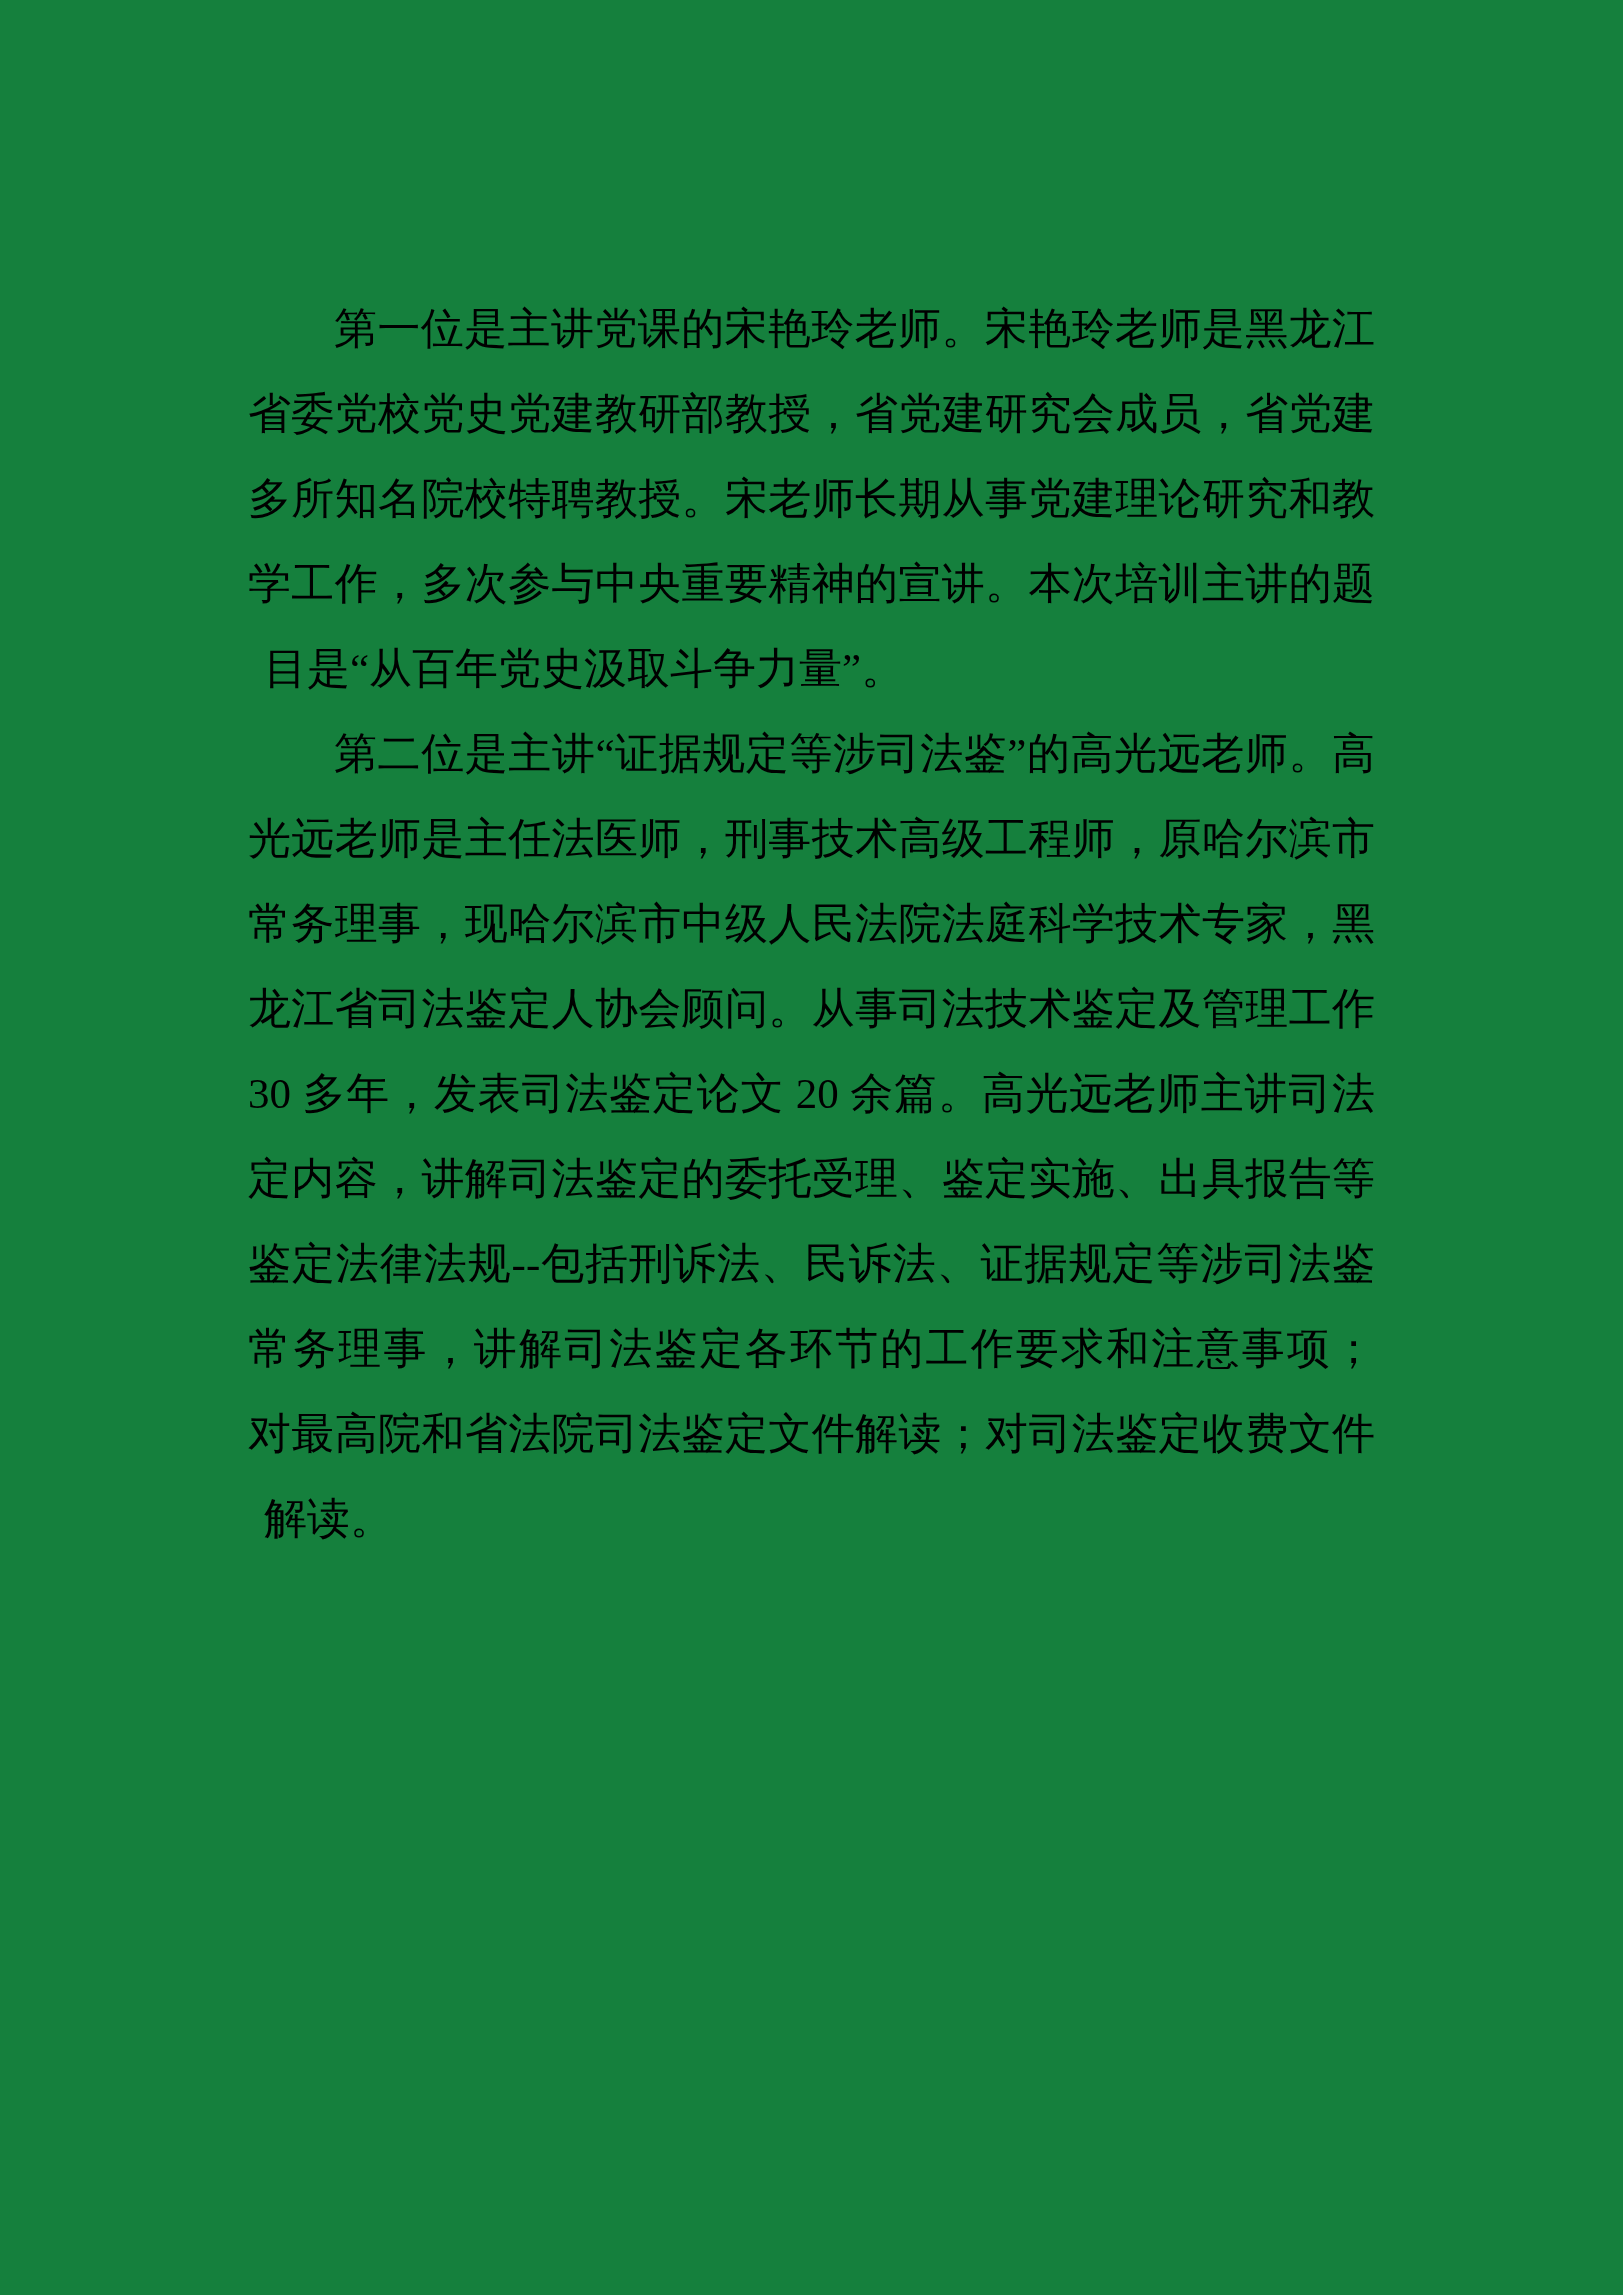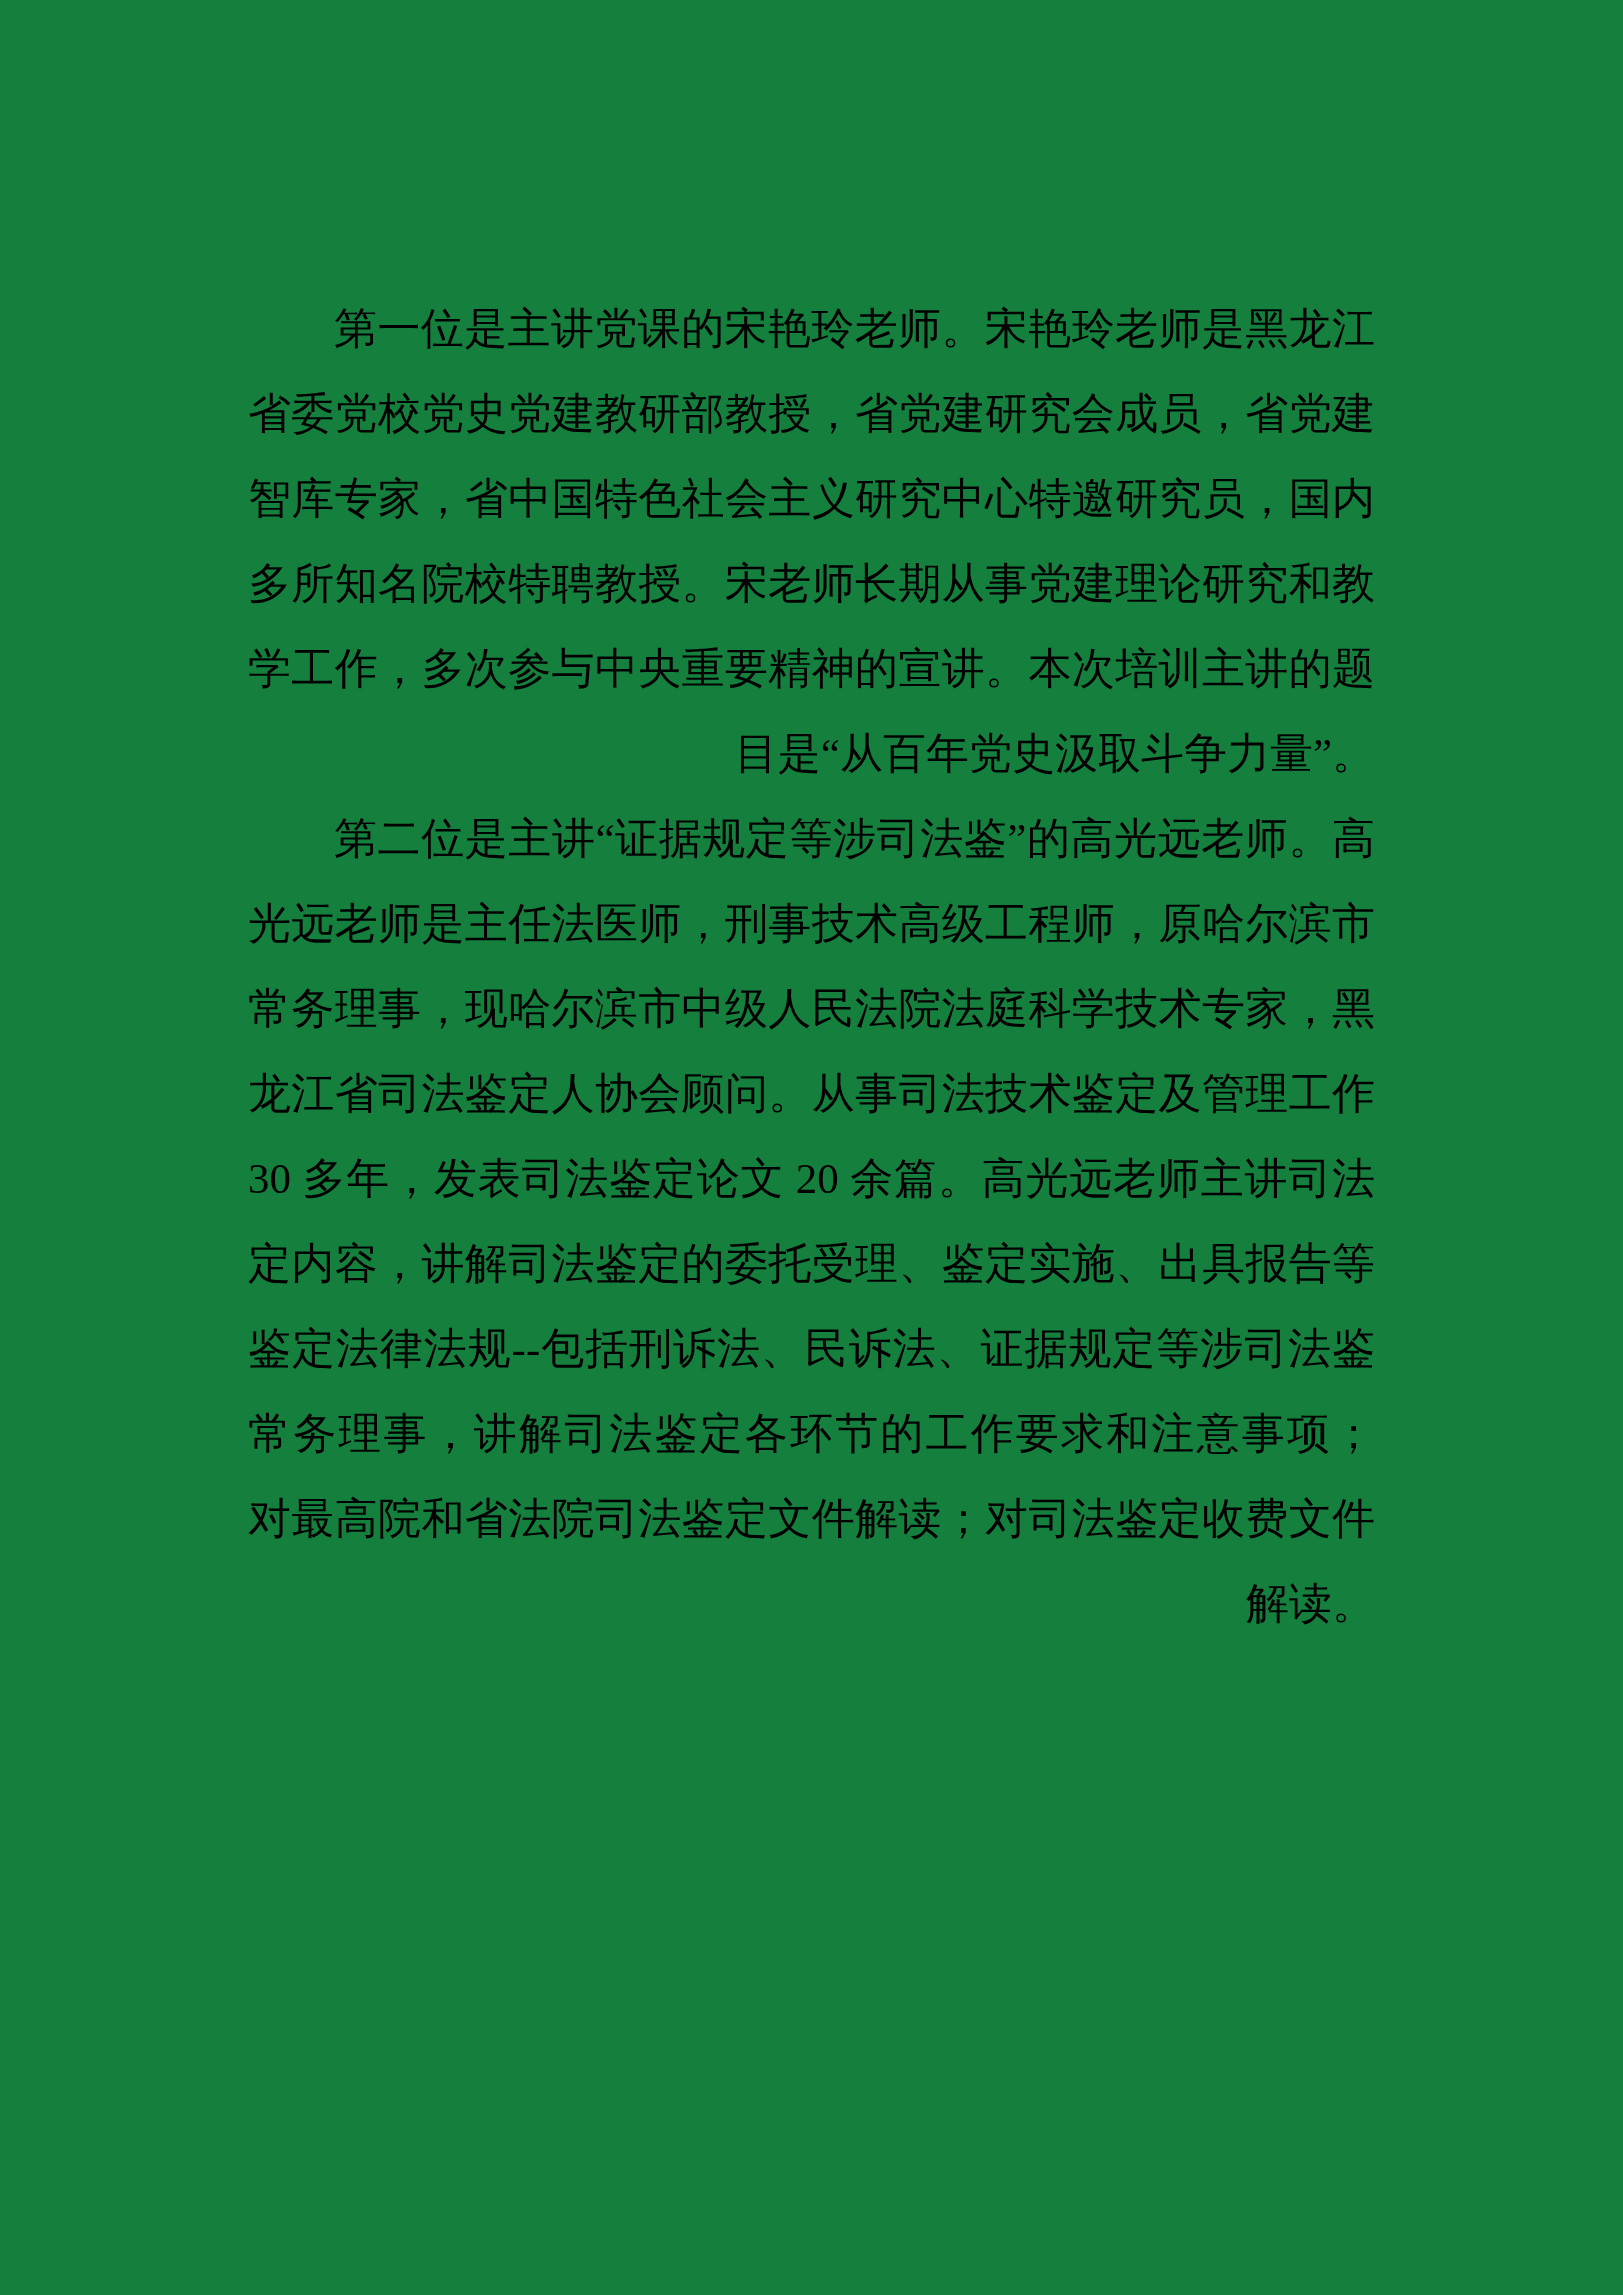--- a/index.html
+++ b/index.html
@@ -35,33 +35,33 @@
     text-align: justify;
     text-align-last: justify;
     text-justify: inter-character;
     height: 85px;
     overflow: visible;
   }
   .line.indent {
     text-indent: 2em;
   }
   .line.para-end {
-    text-align: right;
+    text-align: left;
     text-align-last: auto;
+    margin-left: 16px;
   }
 </style>
 </head>
 <body>
 
 <div class="page">
   <div class="text-block">
 
     <div class="line indent">第一位是主讲党课的宋艳玲老师。宋艳玲老师是黑龙江</div>
     <div class="line">省委党校党史党建教研部教授，省党建研究会成员，省党建</div>
-    <div class="line">智库专家，省中国特色社会主义研究中心特邀研究员，国内</div>
     <div class="line">多所知名院校特聘教授。宋老师长期从事党建理论研究和教</div>
     <div class="line">学工作，多次参与中央重要精神的宣讲。本次培训主讲的题</div>
     <div class="line para-end">目是“从百年党史汲取斗争力量”。</div>
 
     <div class="line indent">第二位是主讲“证据规定等涉司法鉴”的高光远老师。高</div>
     <div class="line">光远老师是主任法医师，刑事技术高级工程师，原哈尔滨市</div>
     <div class="line">常务理事，现哈尔滨市中级人民法院法庭科学技术专家，黑</div>
     <div class="line">龙江省司法鉴定人协会顾问。从事司法技术鉴定及管理工作</div>
     <div class="line">30 多年，发表司法鉴定论文 20 余篇。高光远老师主讲司法</div>
     <div class="line">定内容，讲解司法鉴定的委托受理、鉴定实施、出具报告等</div>

